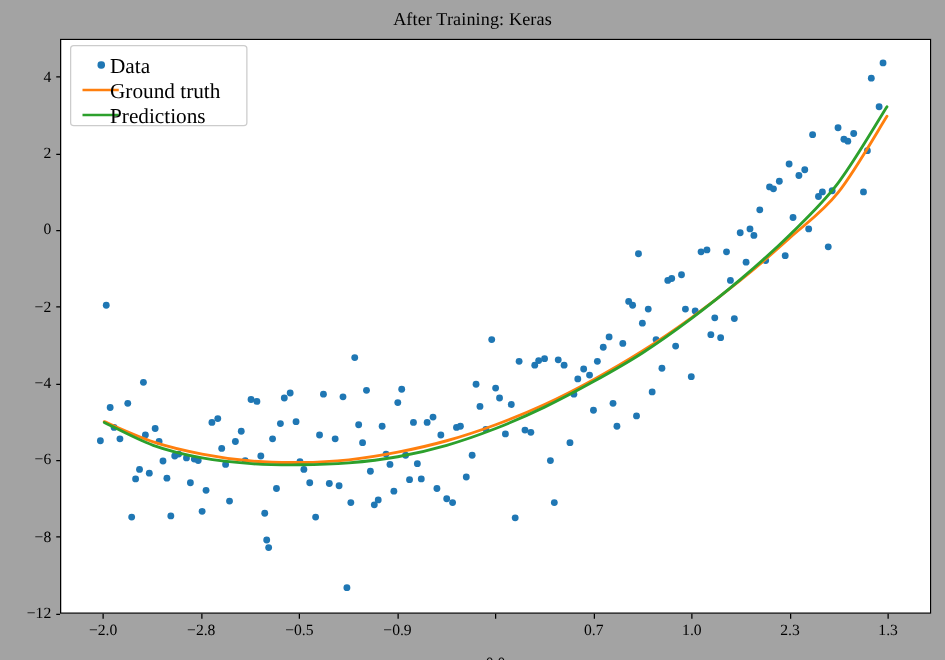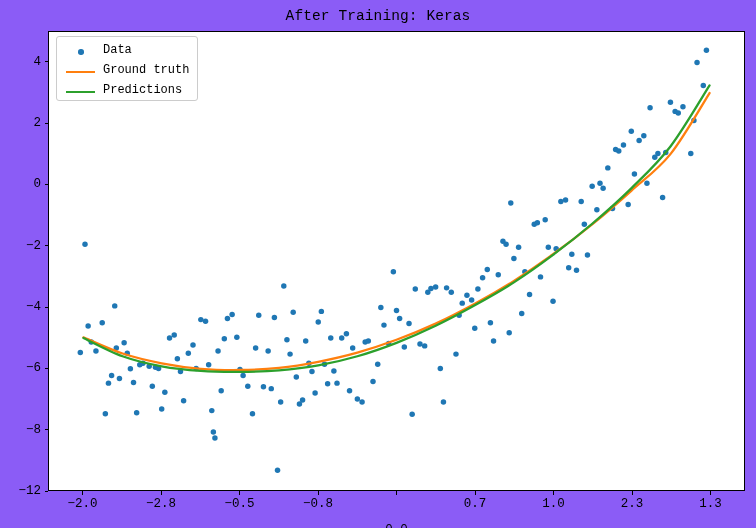--- a/index.html
+++ b/index.html
@@ -4,22 +4,22 @@
 <style>
   html, body {
     margin: 0;
     padding: 0;
     background: #ffffff;
   }
   #figure {
     position: relative;
     width: 756px;
     height: 528px;
-    background: #8b5cf6;
-    font-family: Liberation Mono, monospace;
+    background: #a3a3a3;
+    font-family: Liberation Serif, serif;
     overflow: hidden;
   }
   #chart-title {
     position: absolute;
     left: 0;
     top: 8px;
     width: 756px;
     text-align: center;
     font-size: 14.5px;
     color: #000000;
@@ -91,23 +91,23 @@
     box-sizing: border-box;
   }
   .legend-row {
     position: absolute;
     left: 0;
     width: 142px;
     height: 20px;
   }
   .legend-row .lg-label {
     position: absolute;
-    left: 46px;
+    left: 31px;
     top: 1px;
-    font-size: 12px;
+    font-size: 17px;
     color: #000000;
     white-space: nowrap;
   }
   .lg-marker-dot {
     position: absolute;
     left: 21px;
     top: 7px;
     width: 5.5px;
     height: 5.5px;
     border-radius: 50%;
@@ -312,21 +312,21 @@
       <div class="ytick" style="top:245.7px;">−2</div>
       <div class="ytick" style="top:307.0px;">−4</div>
       <div class="ytick" style="top:368.3px;">−6</div>
       <div class="ytick" style="top:429.7px;">−8</div>
       <div class="ytick" style="top:491.0px;">−12</div>
     </div>
   <div id="x-axis-labels">
       <div class="xtick" style="left:82.5px;">−2.0</div>
       <div class="xtick" style="left:161.0px;">−2.8</div>
       <div class="xtick" style="left:239.5px;">−0.5</div>
-      <div class="xtick" style="left:318.0px;">−0.8</div>
+      <div class="xtick" style="left:318.0px;">−0.9</div>
       <div class="xtick" style="left:396.5px;margin-top:26px;">0.0</div>
       <div class="xtick" style="left:475.0px;">0.7</div>
       <div class="xtick" style="left:553.5px;">1.0</div>
       <div class="xtick" style="left:632.0px;">2.3</div>
       <div class="xtick" style="left:710.5px;">1.3</div>
     </div>
   <div id="tickmarks">
       <div class="tickmark" style="left:44.5px;top:61.2px;width:3.5px;height:1.1px;"></div>
       <div class="tickmark" style="left:44.5px;top:122.5px;width:3.5px;height:1.1px;"></div>
       <div class="tickmark" style="left:44.5px;top:183.8px;width:3.5px;height:1.1px;"></div>

